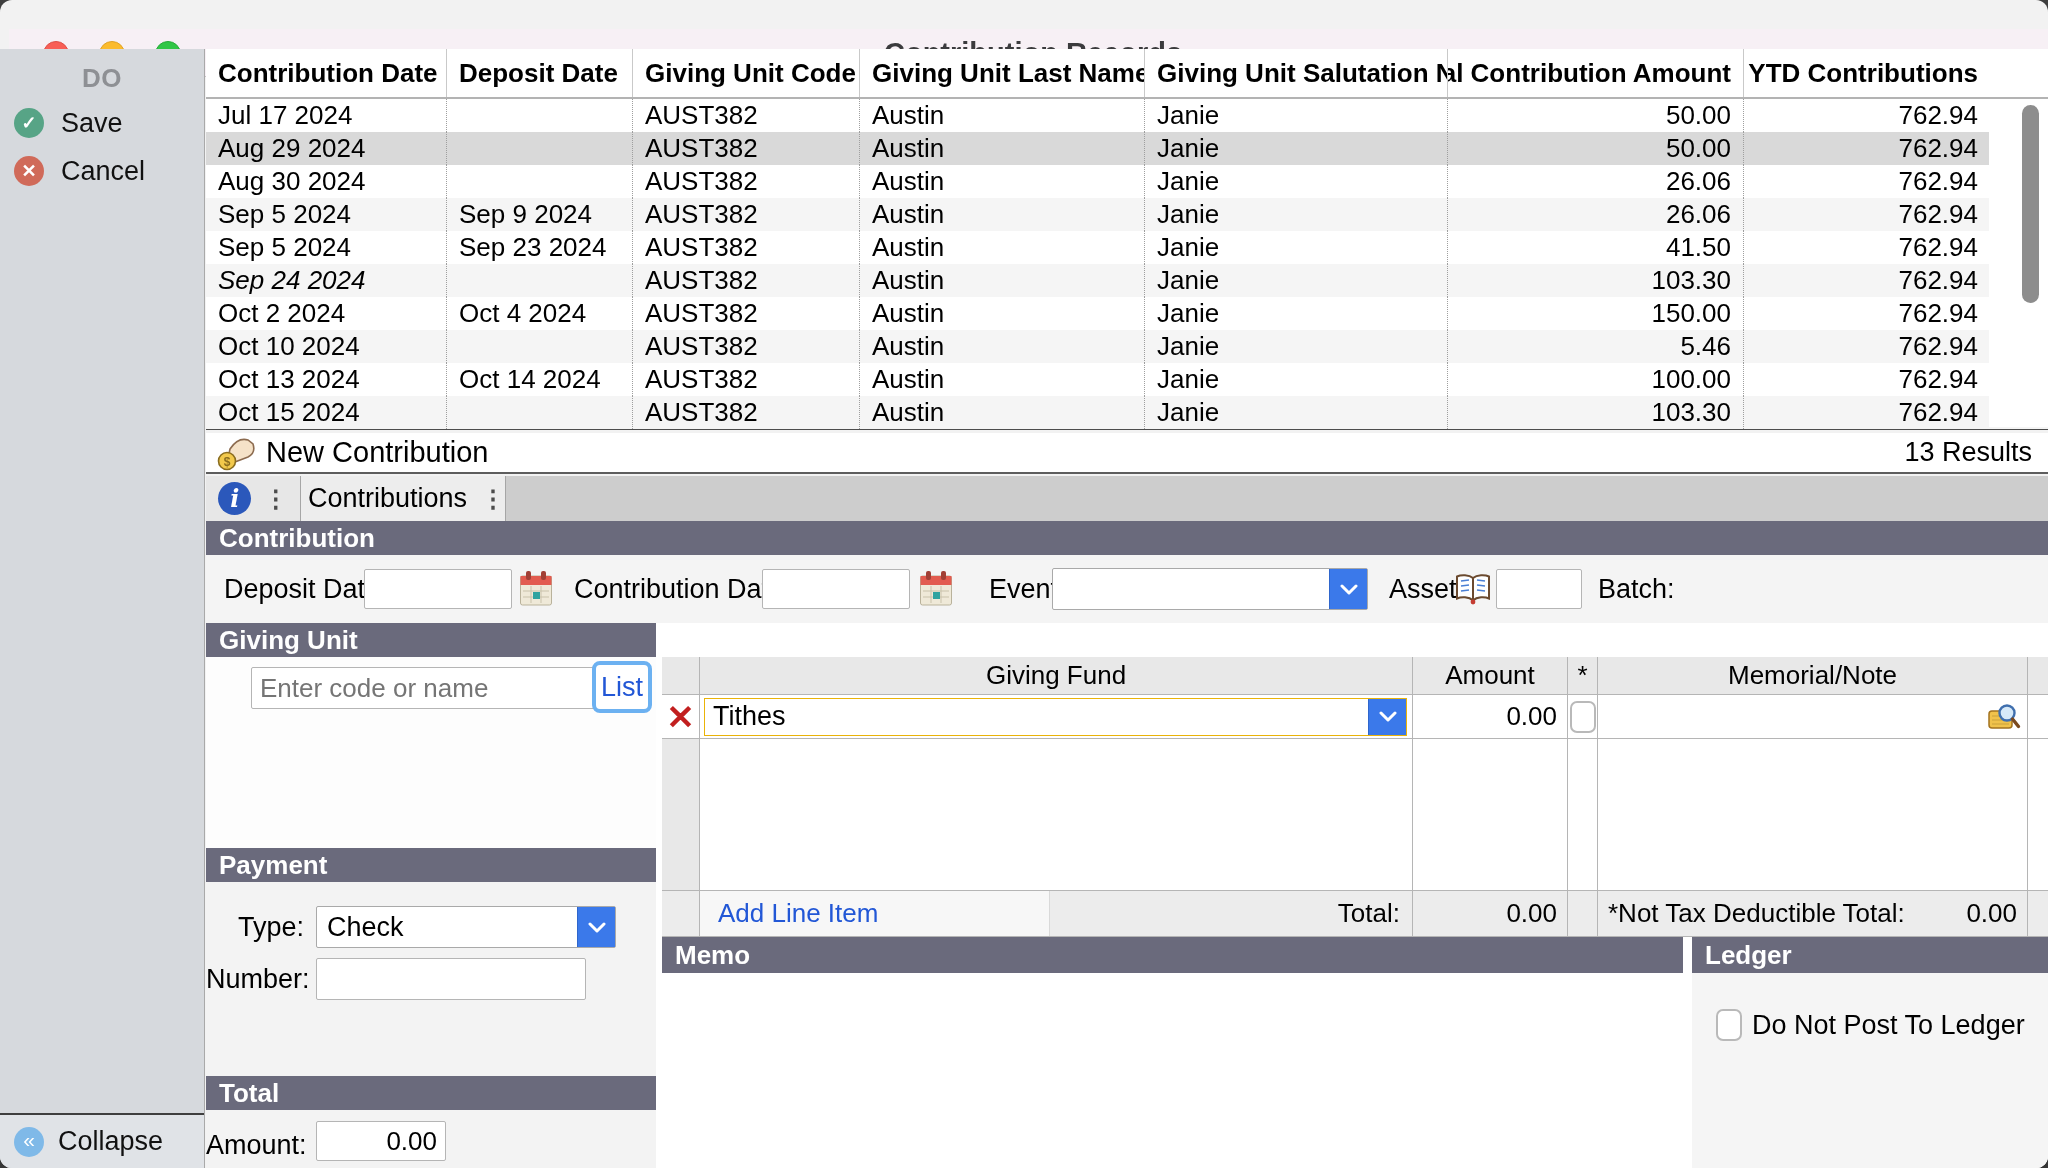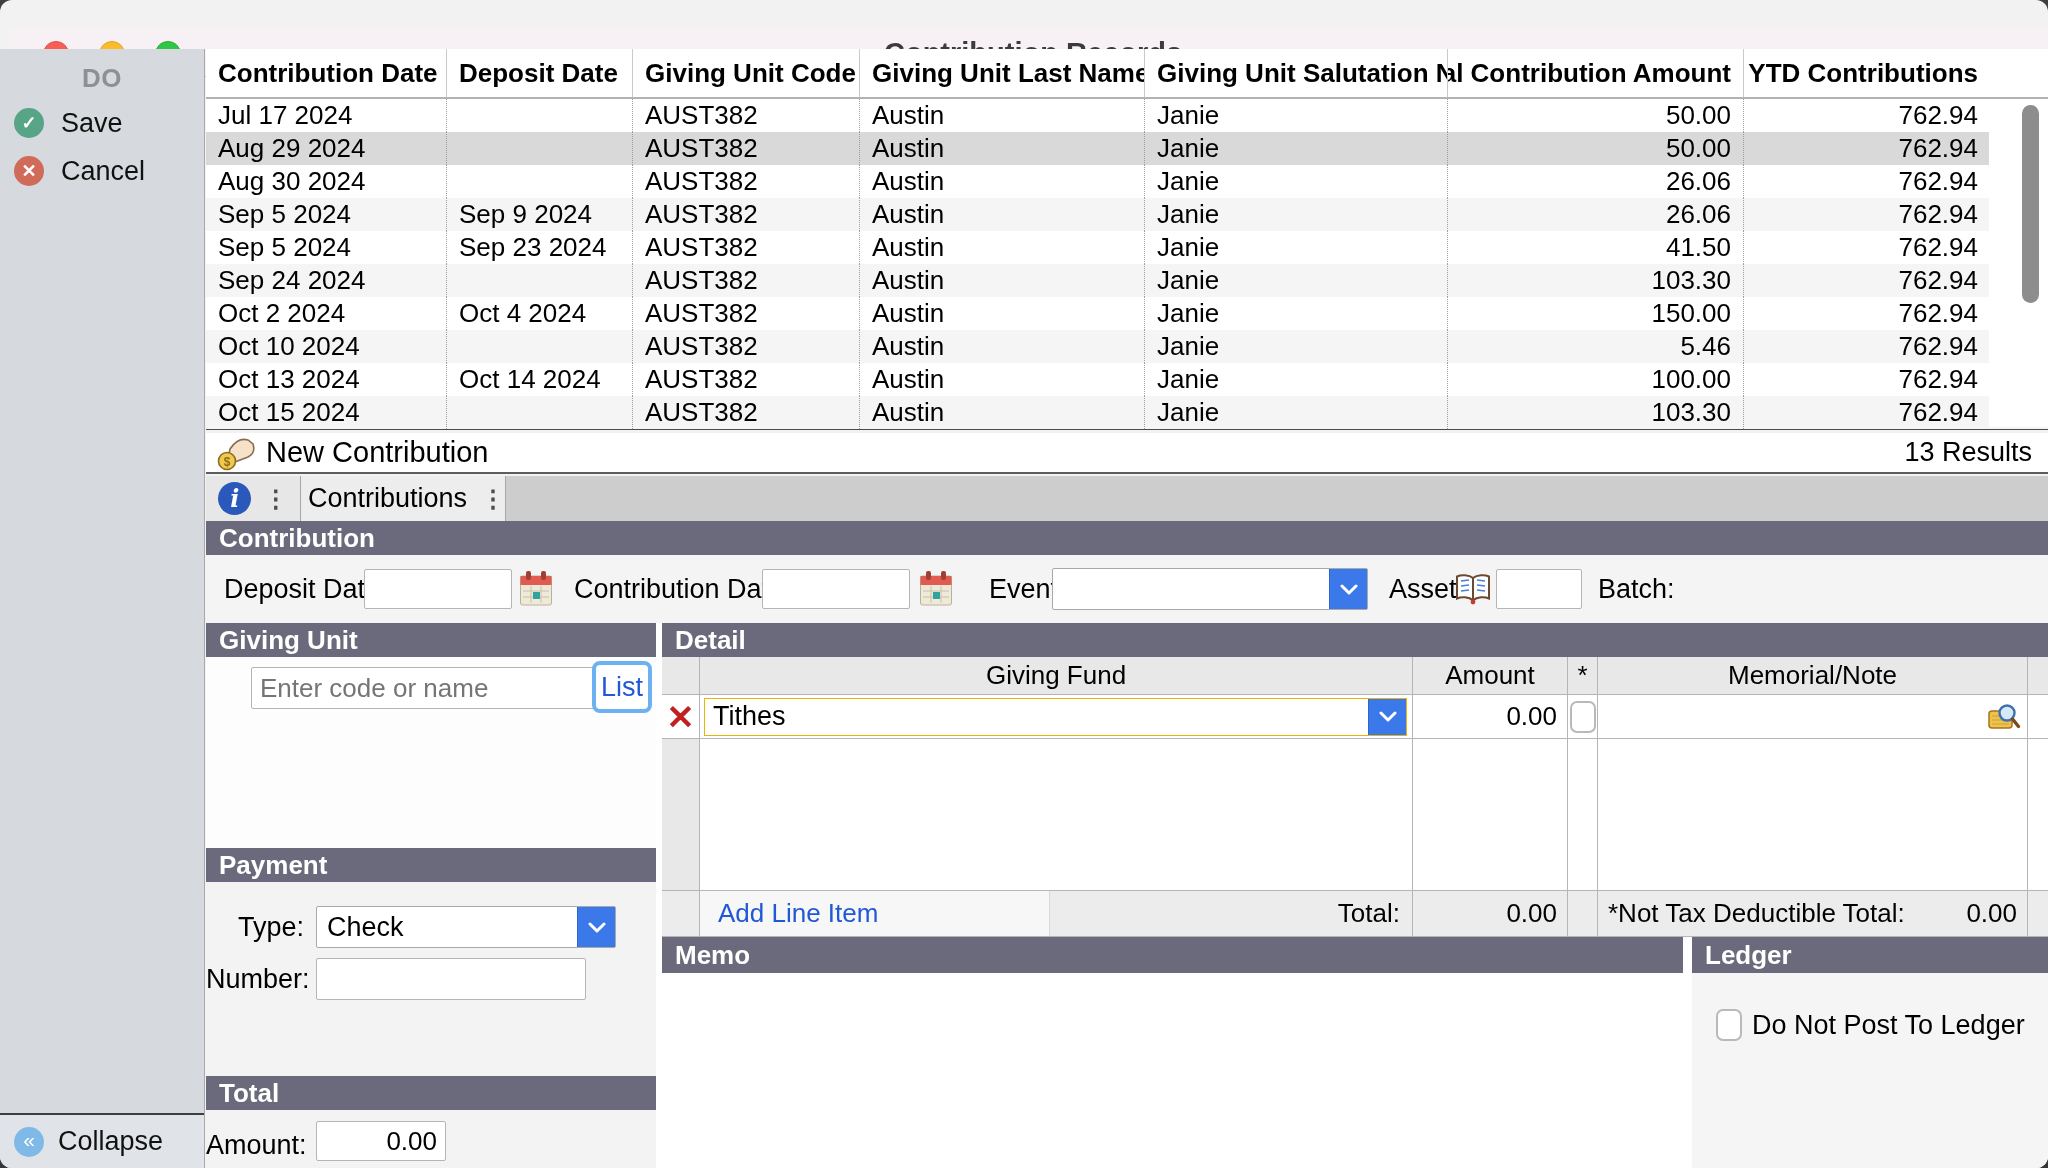--- a/index.html
+++ b/index.html
@@ -230,21 +230,21 @@
           <div class="tr">
             <div class="td" style="width: 240px;">Sep 5 2024</div>
             <div class="td" style="width: 186px;">Sep 23 2024</div>
             <div class="td" style="width: 227px;">AUST382</div>
             <div class="td" style="width: 285px;">Austin</div>
             <div class="td" style="width: 303px;">Janie</div>
             <div class="td num" style="width: 296px;">41.50</div>
             <div class="td num" style="width: 247px;">762.94</div>
           </div>
           <div class="tr alt">
-            <div class="td" style="width: 240px;">Sep 24 2024</div>
+            <div class="td" style="width: 240px; font-style: italic;">Sep 24 2024</div>
             <div class="td" style="width: 186px;"></div>
             <div class="td" style="width: 227px;">AUST382</div>
             <div class="td" style="width: 285px;">Austin</div>
             <div class="td" style="width: 303px;">Janie</div>
             <div class="td num" style="width: 296px;">103.30</div>
             <div class="td num" style="width: 247px;">762.94</div>
           </div>
           <div class="tr">
             <div class="td" style="width: 240px;">Oct 2 2024</div>
             <div class="td" style="width: 186px;">Oct 4 2024</div>
@@ -401,21 +401,20 @@
         <div class="slate tot-header">Total</div>
         <div class="tot-body">
           <span class="plabel" style="position:absolute; left:0; width:98px; top:20px; text-align:right;">Amount:</span>
           <input class="tinput" style="left: 110px; width: 130px; top: 11px; text-align: right;" value="0.00">
         </div>
       </div>
 
       <div class="panel-gap"></div>
 
       <div class="detail-panel">
-        <div class="slate detail-header">Detail</div>
 
         <div class="grid">
 
           <div class="grow">
             <div class="gc ghead c0"></div>
             <div class="gc ghead c1">Giving Fund</div>
             <div class="gc ghead c2">Amount</div>
             <div class="gc ghead c3">*</div>
             <div class="gc ghead c4">Memorial/Note</div>
             <div class="gc ghead c5"></div>

